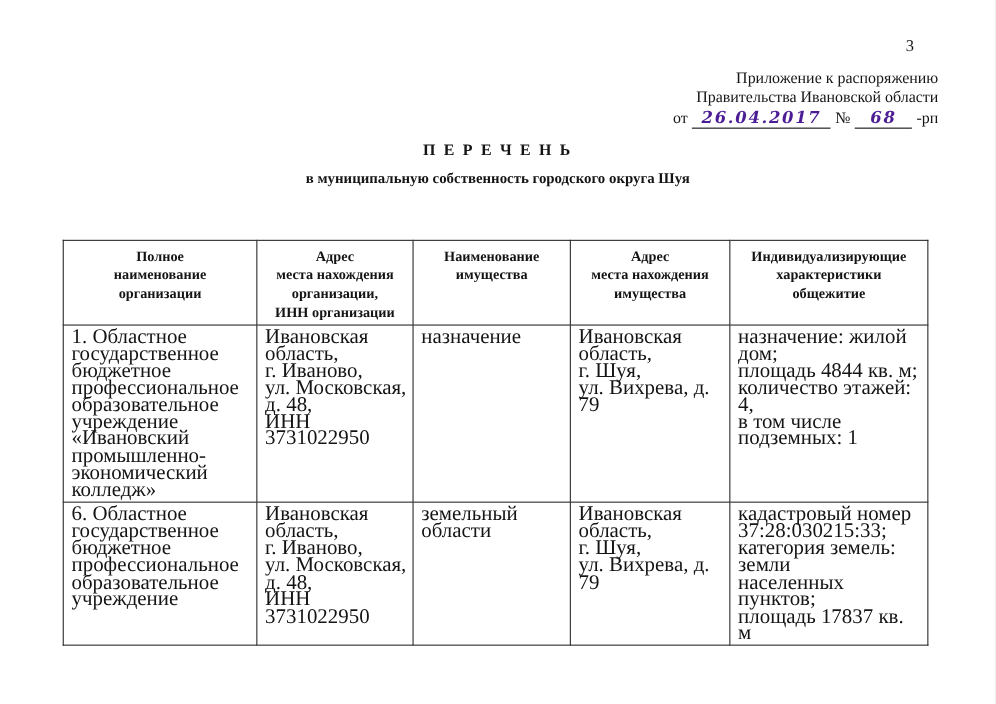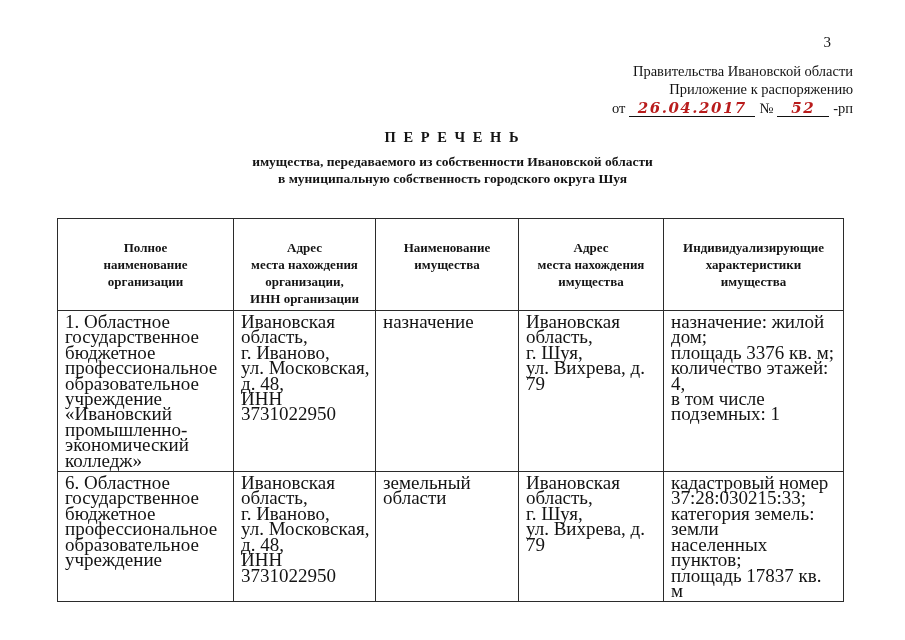--- a/index.html
+++ b/index.html
@@ -48,21 +48,21 @@
     line-height: 16px;
   }
   .hw-slot.wide  { min-width: 118px; }
   .hw-slot.narrow{ min-width: 44px; }
   .handwriting {
     font-family: "DejaVu Serif", serif;
     font-style: italic;
     font-weight: bold;
     font-size: 15px;
     letter-spacing: 1.5px;
-    color: #b91c1c;
+    color: #4c1d95;
   }
 
   
   .title-block {
     position: absolute;
     top: 129px;
     left: 0;
     width: 100%;
     text-align: center;
   }
@@ -91,21 +91,21 @@
   .property-table td {
     border: 1px solid #2b2b2b;
     vertical-align: top;
     overflow: hidden;
   }
   .property-table th {
     font-size: 13px;
     font-weight: bold;
     text-align: center;
     line-height: 17px;
-    padding: 20px 4px 3px 4px;
+    padding: 5px 4px 3px 4px;
     white-space: pre-line;
   }
   .property-table td {
     font-size: 19px;
     font-weight: normal;
     text-align: left;
     line-height: 15.4px;
     padding: 3px 5px 3px 7px;
     white-space: pre-line;
   }
@@ -114,30 +114,29 @@
   tr.row-2      { height: 108px; }
 </style>
 </head>
 <body>
 
 <div class="page">
 
   <div class="page-number">3</div>
 
   <div class="annotation">
+    <div>Приложение к распоряжению</div>
     <div>Правительства Ивановской области</div>
-    <div>Приложение к распоряжению</div>
     <div class="date-line">
-      <span>от</span><span class="hw-slot wide"><span class="handwriting">26.04.2017</span></span><span>№</span><span class="hw-slot narrow"><span class="handwriting">52</span></span><span>-рп</span>
+      <span>от</span><span class="hw-slot wide"><span class="handwriting">26.04.2017</span></span><span>№</span><span class="hw-slot narrow"><span class="handwriting">68</span></span><span>-рп</span>
     </div>
   </div>
 
   <div class="title-block">
     <div class="doc-title">П Е Р Е Ч Е Н Ь</div>
-    <div class="doc-subtitle">имущества, передаваемого из собственности Ивановской области</div>
     <div class="doc-subtitle">в муниципальную собственность городского округа Шуя</div>
   </div>
 
   <table class="property-table">
     <colgroup>
       <col style="width:176px">
       <col style="width:142px">
       <col style="width:143px">
       <col style="width:145px">
       <col style="width:180px">
@@ -151,21 +150,21 @@
 места нахождения
 организации,
 ИНН организации</th>
         <th>Наименование
 имущества</th>
         <th>Адрес
 места нахождения
 имущества</th>
         <th>Индивидуализирующие
 характеристики
-имущества</th>
+общежитие</th>
       </tr>
     </thead>
     <tbody>
       <tr class="row-1">
         <td>1. Областное
 государственное
 бюджетное
 профессиональное
 образовательное
 учреждение
@@ -176,21 +175,21 @@
         <td>Ивановская область,
 г. Иваново,
 ул. Московская,
 д. 48,
 ИНН 3731022950</td>
         <td>назначение</td>
         <td>Ивановская область,
 г. Шуя,
 ул. Вихрева, д. 79</td>
         <td>назначение: жилой дом;
-площадь 3376 кв. м;
+площадь 4844 кв. м;
 количество этажей: 4,
 в том числе подземных: 1</td>
       </tr>
       <tr class="row-2">
         <td>6. Областное
 государственное
 бюджетное
 профессиональное
 образовательное
 учреждение</td>

